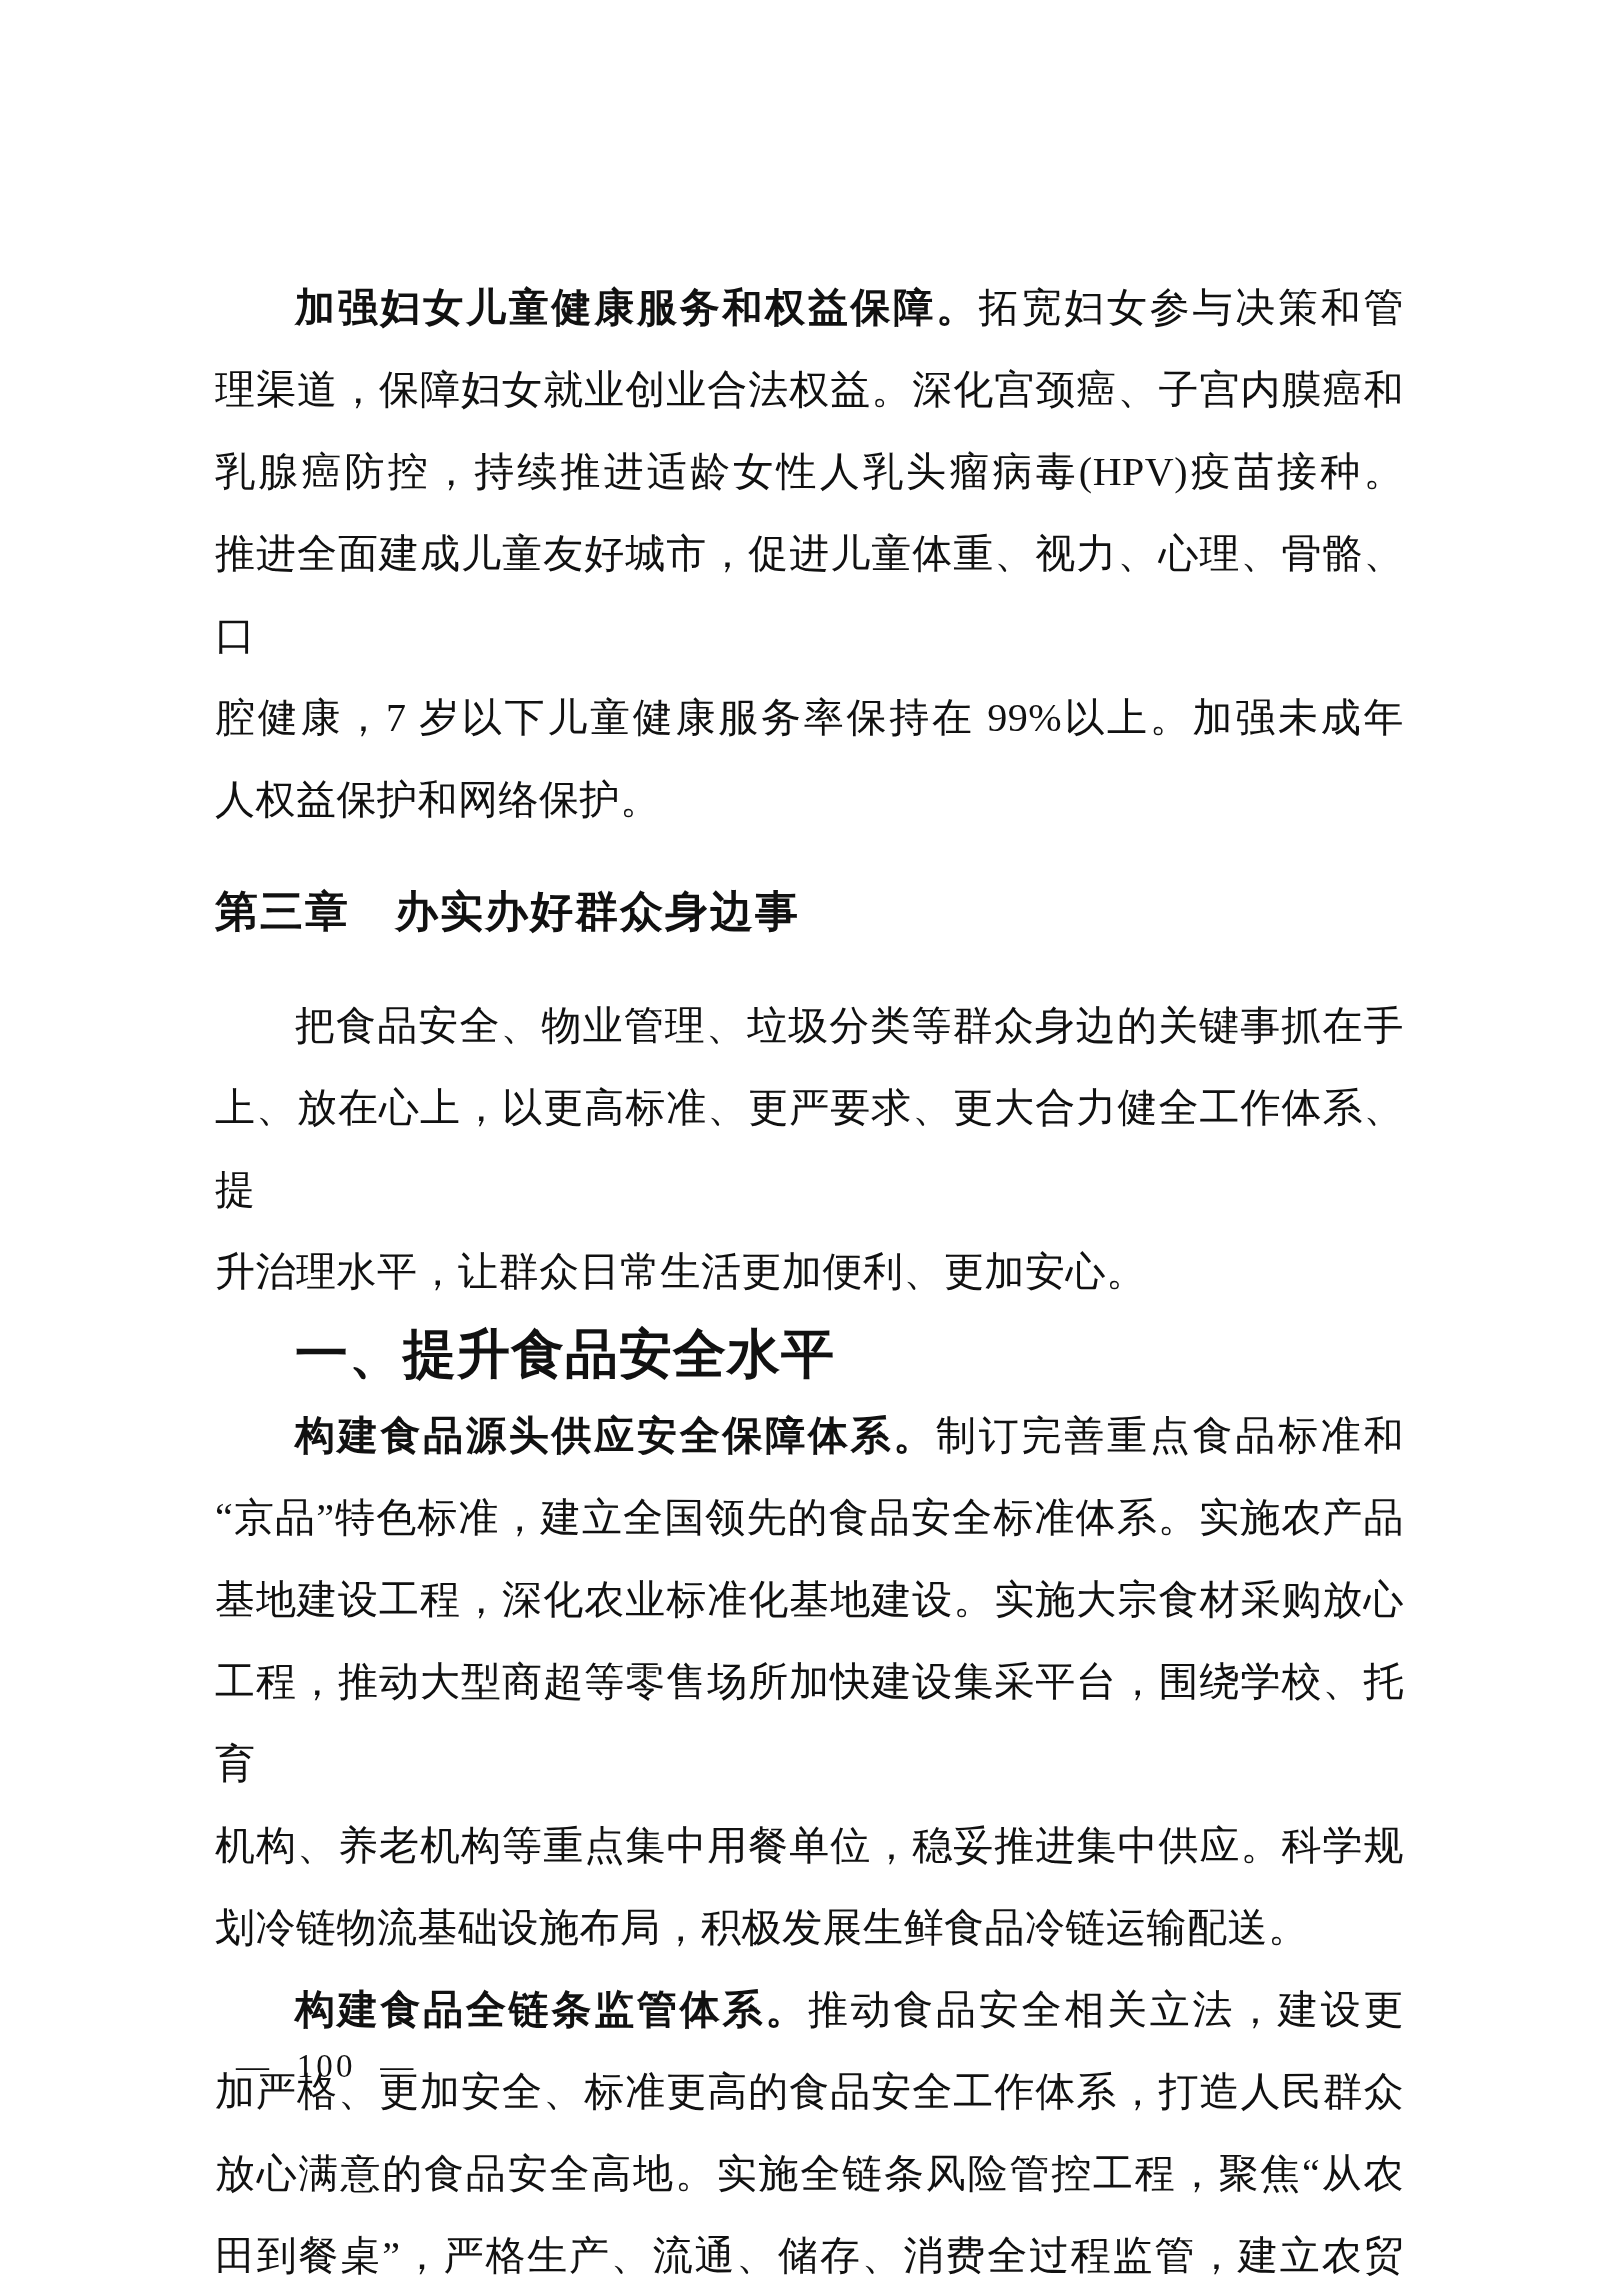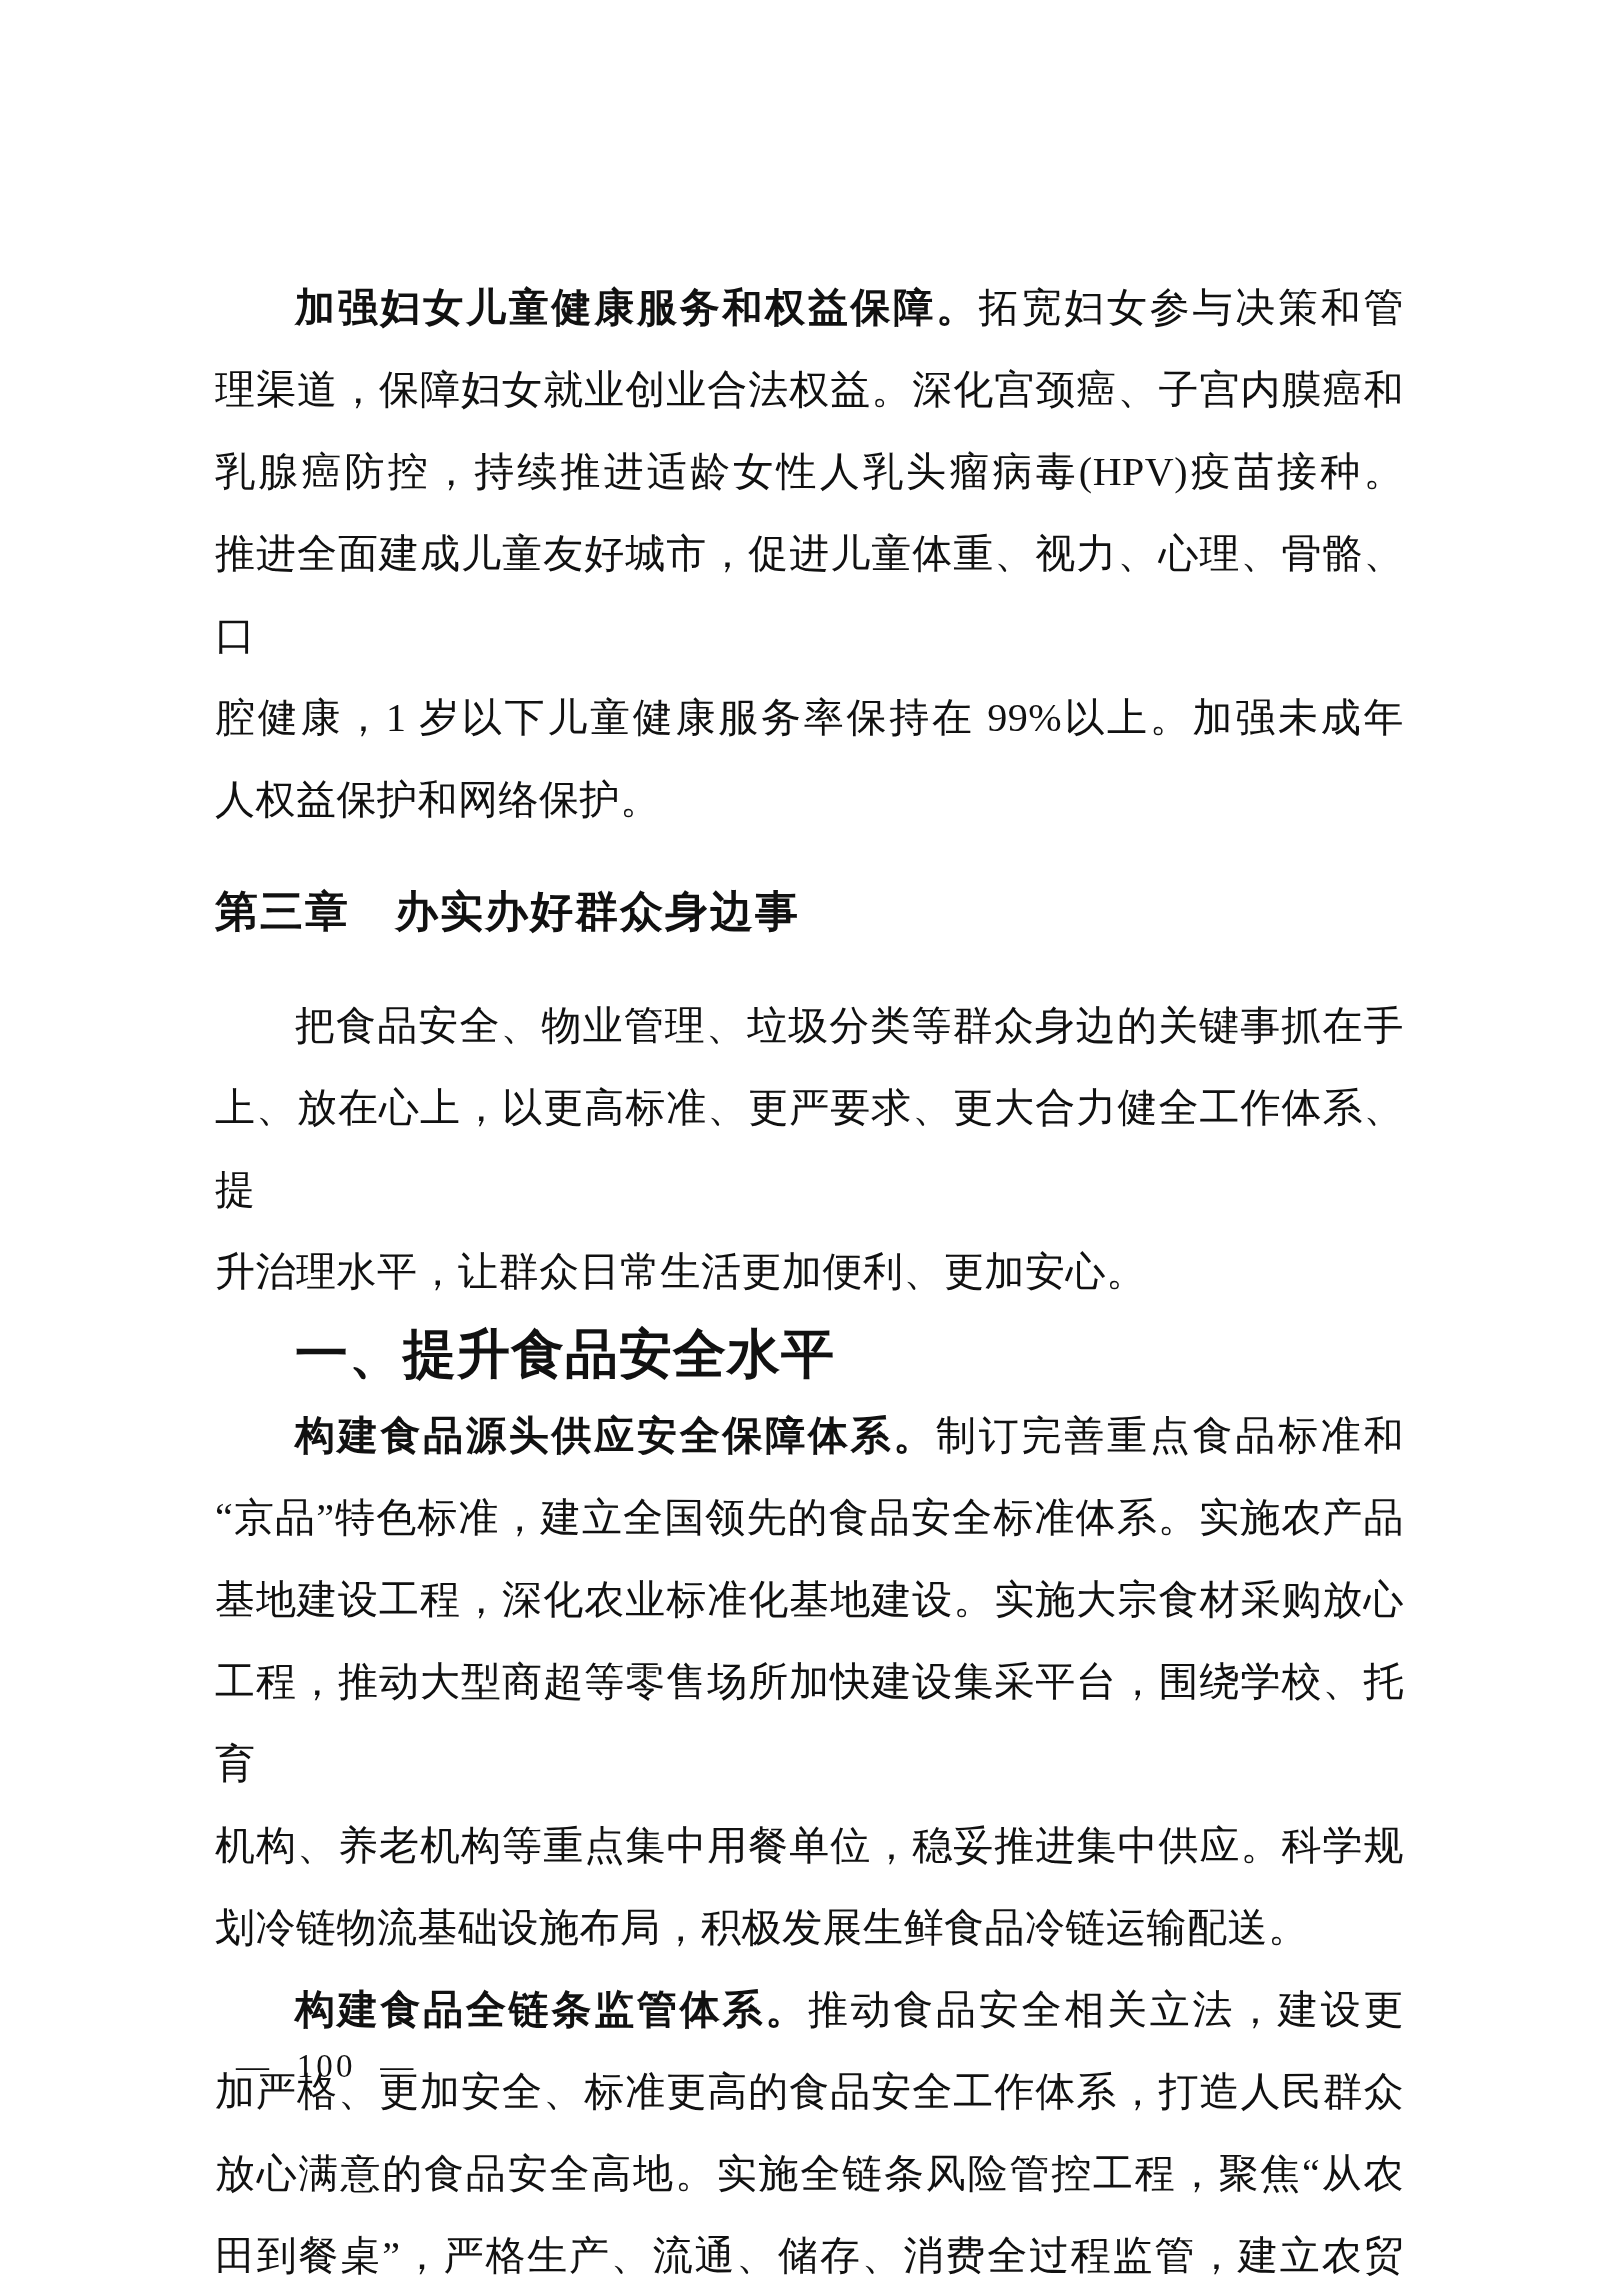--- a/index.html
+++ b/index.html
@@ -80,21 +80,21 @@
 </head>
 <body>
 
 <div class="page">
   <main class="content">
       <div class="paragraph">
         <div class="line indent"><span class="lead">加强妇女儿童健康服务和权益保障。</span><span class="plain">拓宽妇女参与决策和管</span></div>
         <div class="line"><span class="plain">理渠道，保障妇女就业创业合法权益。深化宫颈癌、子宫内膜癌和</span></div>
         <div class="line"><span class="plain">乳腺癌防控，持续推进适龄女性人乳头瘤病毒(HPV)疫苗接种。</span></div>
         <div class="line"><span class="plain">推进全面建成儿童友好城市，促进儿童体重、视力、心理、骨骼、口</span></div>
-        <div class="line"><span class="plain">腔健康，1 岁以下儿童健康服务率保持在 99%以上。加强未成年</span></div>
+        <div class="line"><span class="plain">腔健康，7 岁以下儿童健康服务率保持在 99%以上。加强未成年</span></div>
         <div class="line last"><span class="plain">人权益保护和网络保护。</span></div>
       </div>
       <div class="chapter-heading">第三章　办实办好群众身边事</div>
       <div class="paragraph">
         <div class="line indent"><span class="plain">把食品安全、物业管理、垃圾分类等群众身边的关键事抓在手</span></div>
         <div class="line"><span class="plain">上、放在心上，以更高标准、更严要求、更大合力健全工作体系、提</span></div>
         <div class="line last"><span class="plain">升治理水平，让群众日常生活更加便利、更加安心。</span></div>
       </div>
       <div class="section-heading">一、提升食品安全水平</div>
       <div class="paragraph">

